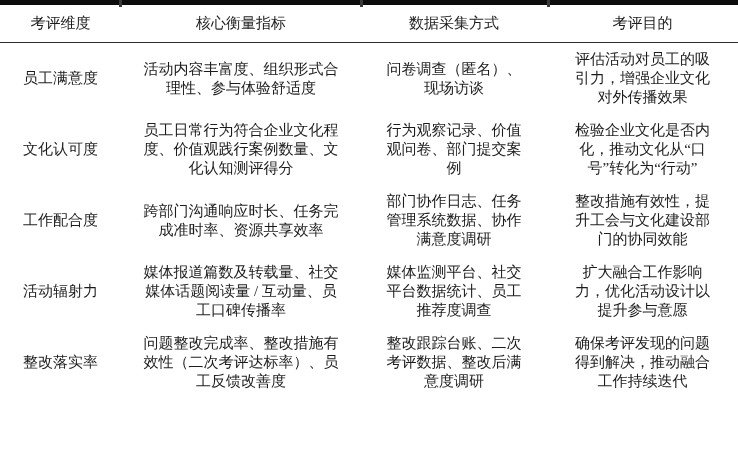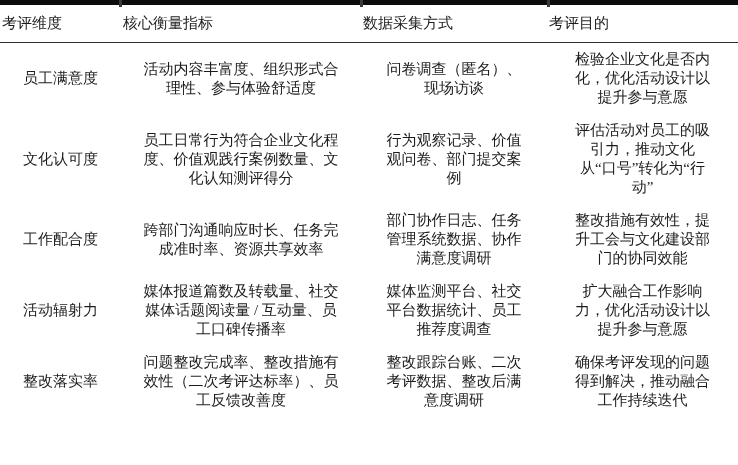--- a/index.html
+++ b/index.html
@@ -38,21 +38,21 @@
     table-layout: fixed;
   }
   col.c1 { width: 121px; }
   col.c2 { width: 240px; }
   col.c3 { width: 186px; }
   col.c4 { width: 191px; }
   thead th {
     font-weight: normal;
     font-size: 15px;
     line-height: 19px;
-    text-align: left;
+    text-align: center;
     vertical-align: middle;
     padding: 9px 2px 9px;
     border-bottom: 1.5px solid #2e2e2e;
     position: relative;
   }
   tbody td {
     font-size: 15px;
     line-height: 19px;
     text-align: center;
     vertical-align: middle;
@@ -89,27 +89,27 @@
         <th>核心衡量指标</th>
         <th>数据采集方式</th>
         <th>考评目的</th>
       </tr>
     </thead>
     <tbody>
       <tr>
         <td class="c1">员工满意度</td>
         <td class="c2">活动内容丰富度、组织形式合理性、参与体验舒适度</td>
         <td class="c3">问卷调查（匿名）、现场访谈</td>
-        <td class="c4">检验企业文化是否内化，优化活动设计以提升参与意愿</td>
+        <td class="c4">评估活动对员工的吸引力，增强企业文化对外传播效果</td>
       </tr>
       <tr>
         <td class="c1">文化认可度</td>
         <td class="c2">员工日常行为符合企业文化程度、价值观践行案例数量、文化认知测评得分</td>
         <td class="c3">行为观察记录、价值观问卷、部门提交案例</td>
-        <td class="c4">评估活动对员工的吸引力，推动文化从“口号”转化为“行动”</td>
+        <td class="c4">检验企业文化是否内化，推动文化从“口号”转化为“行动”</td>
       </tr>
       <tr>
         <td class="c1">工作配合度</td>
         <td class="c2">跨部门沟通响应时长、任务完成准时率、资源共享效率</td>
         <td class="c3">部门协作日志、任务管理系统数据、协作满意度调研</td>
         <td class="c4">整改措施有效性，提升工会与文化建设部门的协同效能</td>
       </tr>
       <tr>
         <td class="c1">活动辐射力</td>
         <td class="c2">媒体报道篇数及转载量、社交媒体话题阅读量 / 互动量、员工口碑传播率</td>

